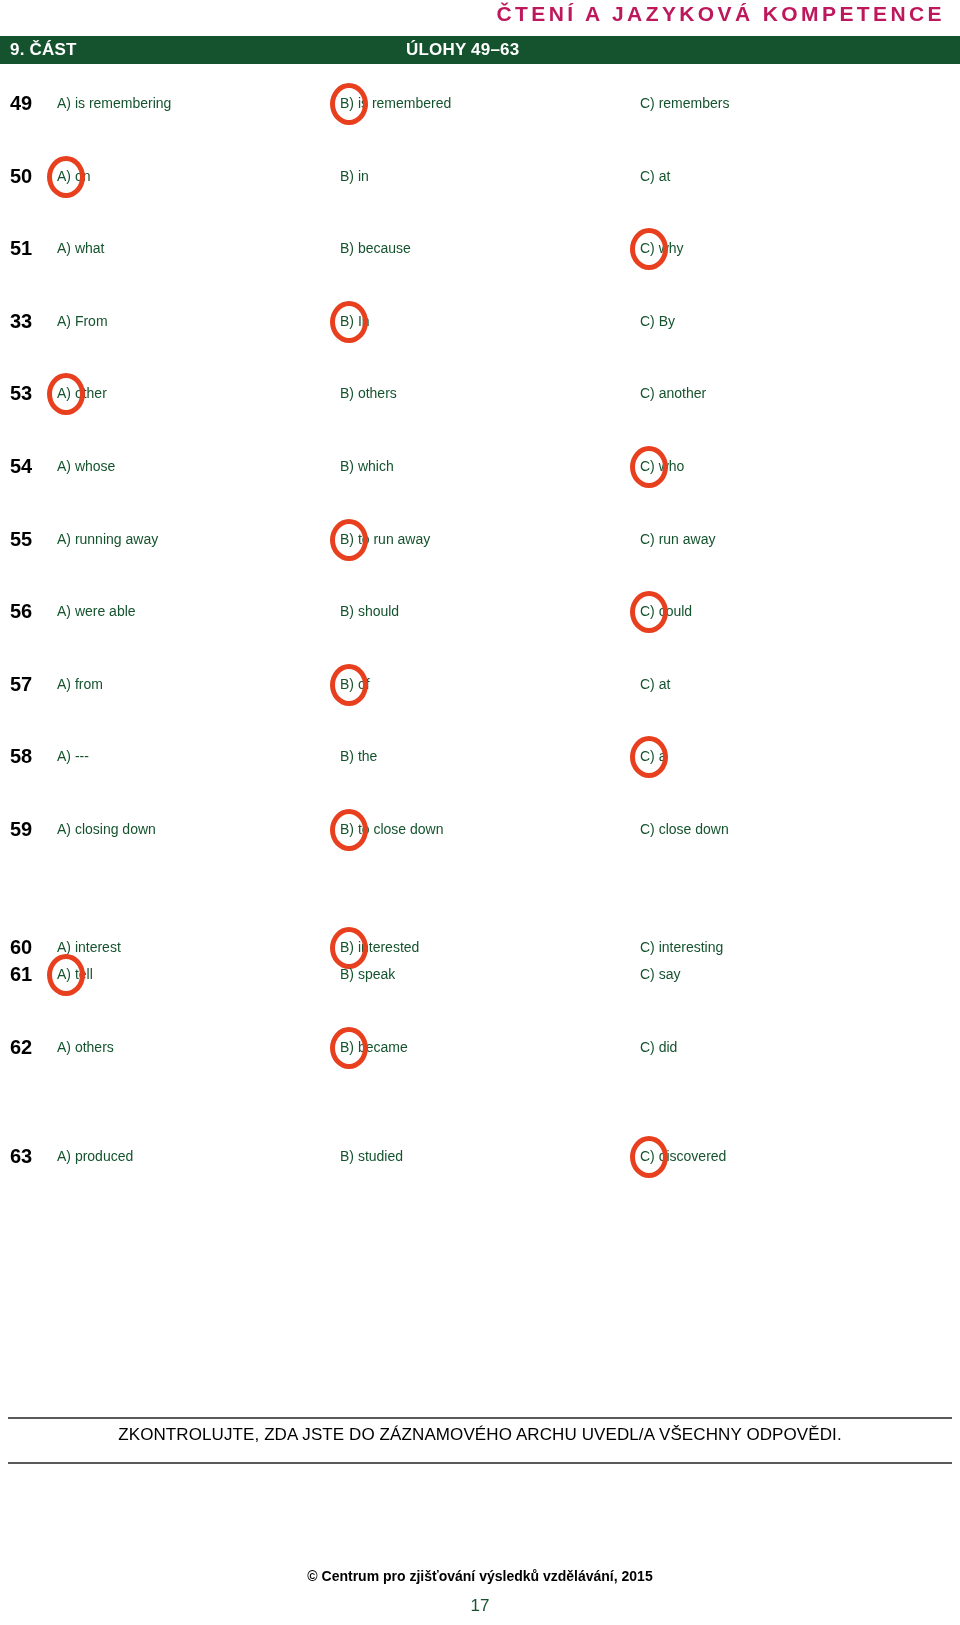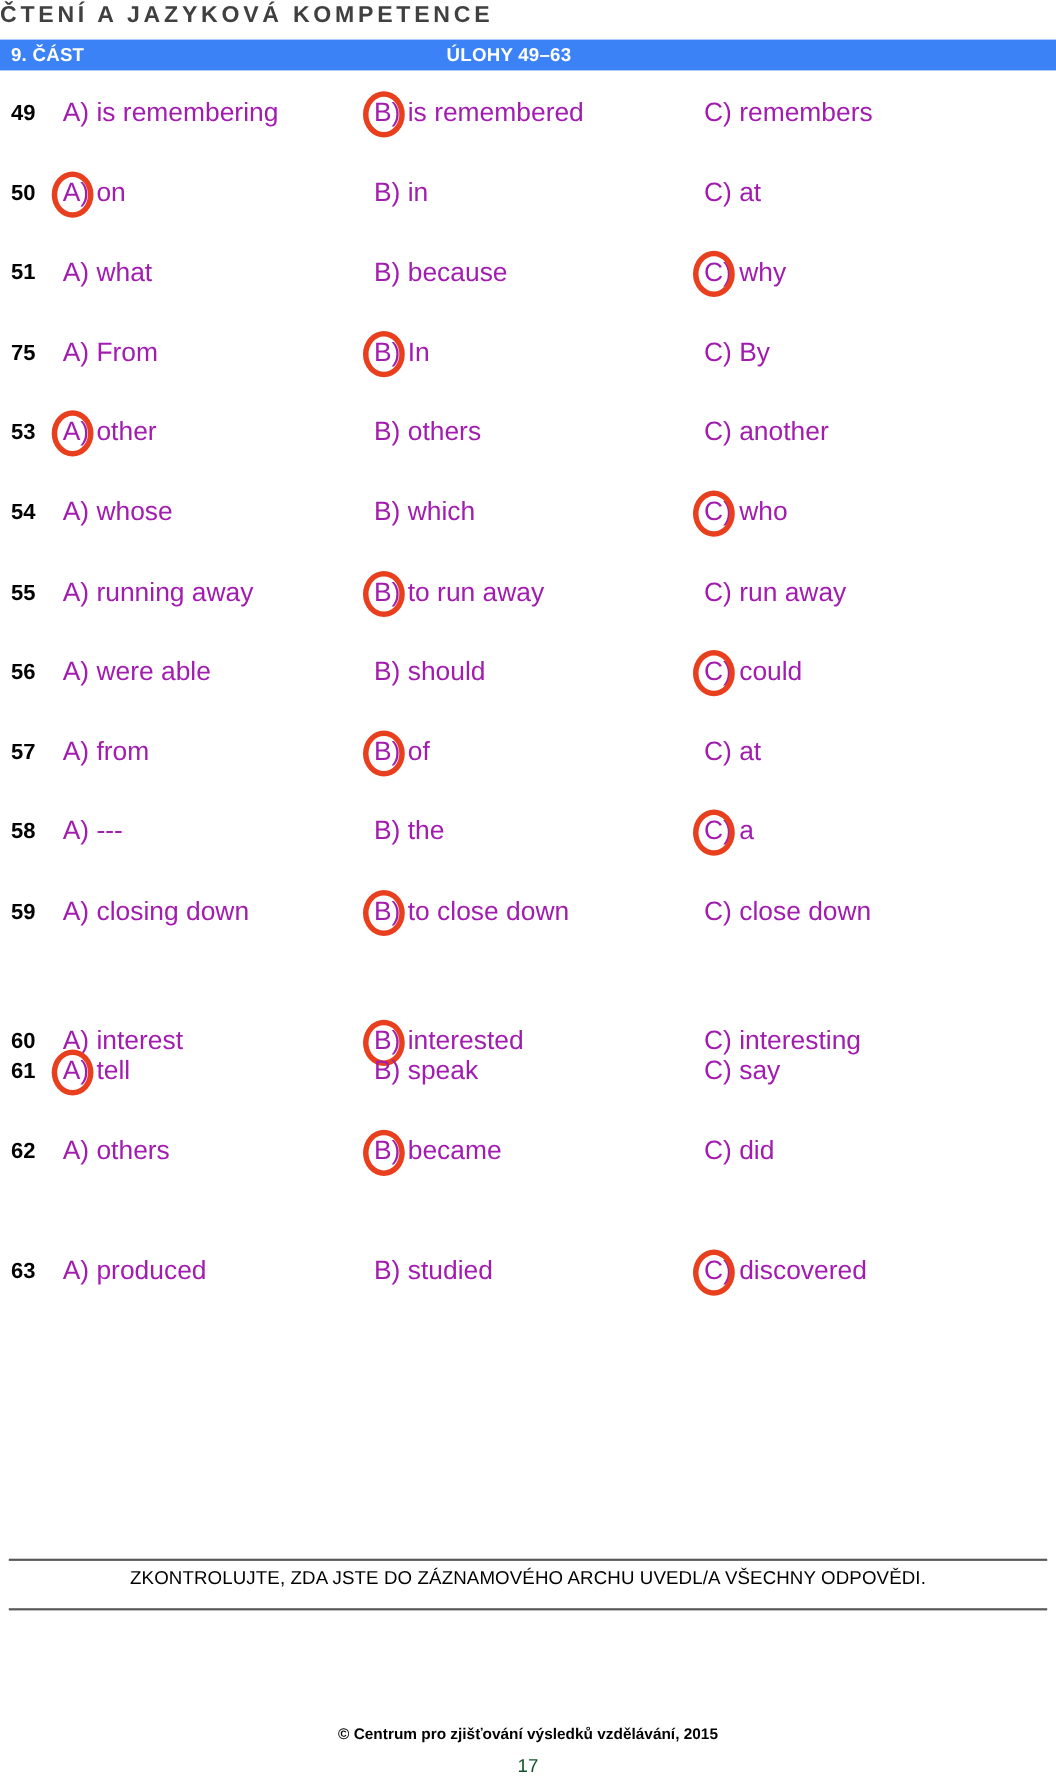--- a/index.html
+++ b/index.html
@@ -15,34 +15,34 @@
     color: #1a1a1a;
     overflow: hidden;
   }
 
   
   .section-title {
     position: absolute;
     top: 2px;
     left: 0;
     width: 945px;
-    text-align: left;
+    text-align: right;
     font-size: 21px;
     font-weight: bold;
     letter-spacing: 3.4px;
-    color: #404040;
+    color: #be185d;
     white-space: nowrap;
   }
   .part-bar {
     position: absolute;
     top: 36px;
     left: 0;
     width: 960px;
     height: 28px;
-    background: #3b82f6;
+    background: #14532d;
   }
   .part-bar .part-label {
     position: absolute;
     left: 10px;
     top: 4px;
     font-size: 17px;
     font-weight: bold;
     color: #ffffff;
     letter-spacing: 0.2px;
     white-space: nowrap;
@@ -78,22 +78,22 @@
     width: 34px;
     text-align: left;
     font-size: 20px;
     font-weight: bold;
     color: #000000;
     line-height: 30px;
   }
   .opt {
     position: absolute;
     top: 0;
-    font-size: 24px;
-    color: #a21caf;
+    font-size: 14px;
+    color: #14532d;
     line-height: 30px;
     white-space: nowrap;
   }
   .opt-a { left: 57px; }
   .opt-b { left: 340px; }
   .opt-c { left: 640px; }
 
   
   .circle-mark {
     position: absolute;
@@ -173,21 +173,21 @@
       <div class="opt opt-b">B) in</div>
       <div class="opt opt-c">C) at</div>
     </div>
     <div class="q-row" style="top: 233.2px;">
       <div class="q-num">51</div>
       <div class="opt opt-a">A) what</div>
       <div class="opt opt-b">B) because</div>
       <div class="opt opt-c"><span class="circle-mark" style="border-color: rgb(232, 64, 30);"></span>C) why</div>
     </div>
     <div class="q-row" style="top: 305.8px;">
-      <div class="q-num">75</div>
+      <div class="q-num">33</div>
       <div class="opt opt-a">A) From</div>
       <div class="opt opt-b"><span class="circle-mark" style="border-color: rgb(232, 64, 30);"></span>B) In</div>
       <div class="opt opt-c">C) By</div>
     </div>
     <div class="q-row" style="top: 378.4px;">
       <div class="q-num">53</div>
       <div class="opt opt-a"><span class="circle-mark" style="border-color: rgb(232, 64, 30);"></span>A) other</div>
       <div class="opt opt-b">B) others</div>
       <div class="opt opt-c">C) another</div>
     </div>

